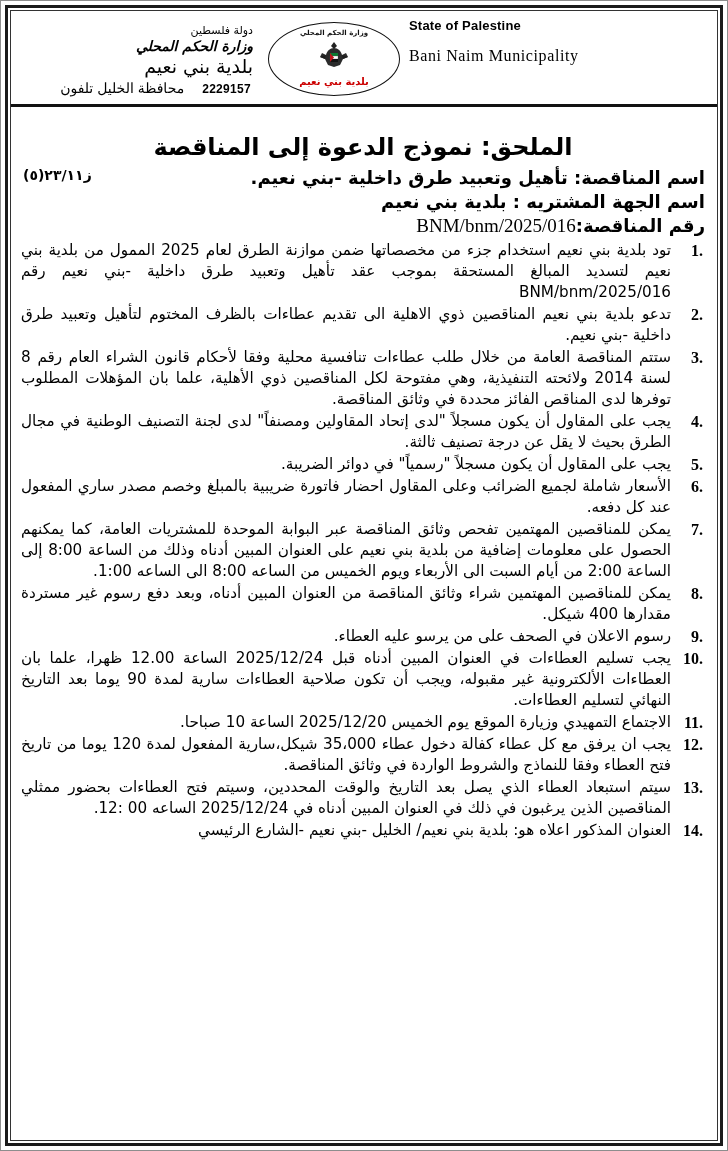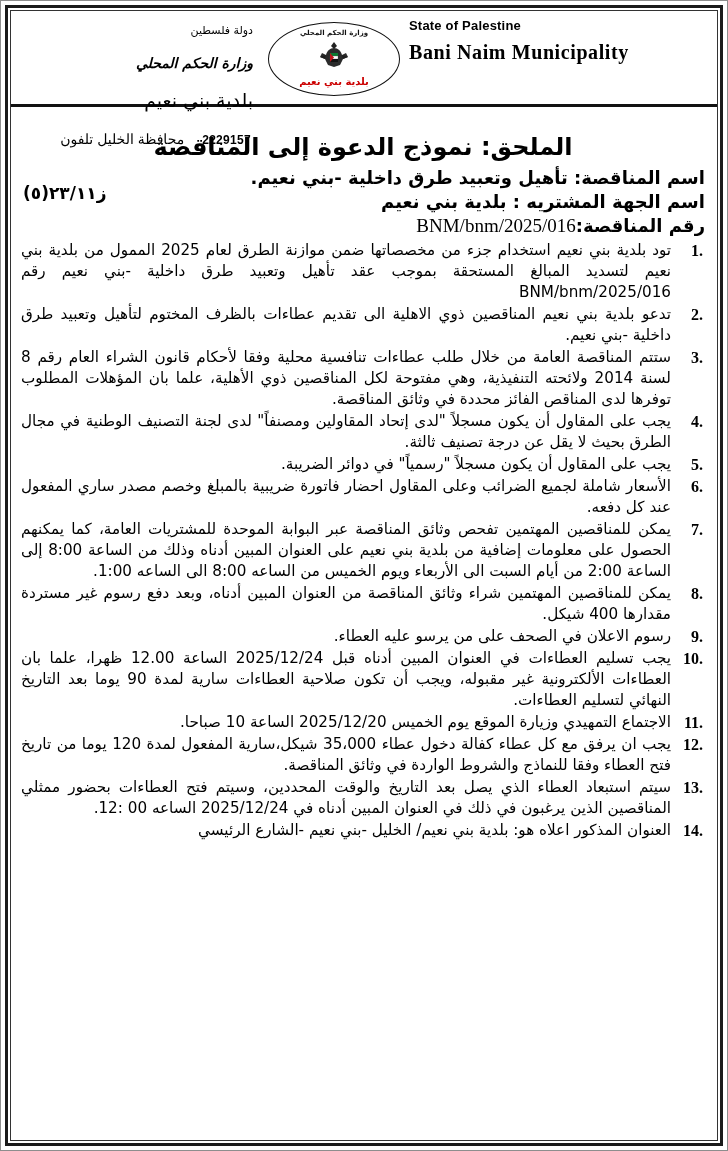--- a/index.html
+++ b/index.html
@@ -53,39 +53,39 @@
     height: 96px;
     border-bottom: 3px solid #111111;
   }
   .lh-en {
     flex: 0 0 300px;
     direction: ltr;
     text-align: left;
     display: flex;
     flex-direction: column;
     justify-content: flex-start;
-    gap: 8px;
+    gap: 14px;
     padding-top: 2px;
   }
   .lh-en .l1 {
     font-family: "Liberation Sans", sans-serif;
     font-weight: bold;
     font-size: 13px;
     letter-spacing: .2px;
   }
   .lh-en .l2 {
     font-family: "Liberation Serif", serif;
     font-weight: bold;
     font-size: 14px;
     letter-spacing: .1px;
   }
   .lh-en .l3 {
     font-family: "Liberation Serif", serif;
-    font-weight: bold;
-    font-size: 20px;
+    font-weight: normal;
+    font-size: 16px;
     letter-spacing: .6px;
     line-height: 1.15;
   }
   .lh-en .l4 {
     font-family: "Liberation Sans", sans-serif;
     font-weight: bold;
     font-size: 12.5px;
     letter-spacing: .1px;
   }
 
@@ -140,21 +140,21 @@
   }
 
   .lh-ar {
     flex: 1 1 auto;
     text-align: right;
     padding-left: 4px;
     padding-right: 6px;
     display: flex;
     flex-direction: column;
     justify-content: flex-start;
-    gap: 18px;
+    gap: 1px;
   }
   .lh-ar .a1 {
     font-family: "DejaVu Sans", sans-serif;
     font-size: 11px;
     padding-top: 8px;
     padding-left: 34px;
   }
   .lh-ar .a2 {
     font-family: "DejaVu Sans", sans-serif;
     font-size: 14px;
@@ -209,24 +209,24 @@
   .meta-block {
     position: relative;
     text-align: right;
     font-family: "DejaVu Sans", sans-serif;
     font-weight: bold;
     line-height: 1.32;
   }
   .ref-code {
     position: absolute;
     left: 2px;
-    top: 16px;
-    font-family: "DejaVu Sans", sans-serif;
-    font-weight: bold;
-    font-size: 17px;
+    top: 0px;
+    font-family: "DejaVu Sans", sans-serif;
+    font-weight: bold;
+    font-size: 14px;
     direction: rtl;
   }
   .meta-line {
     font-size: 18px;
     white-space: nowrap;
   }
   .meta-line .lat {
     font-family: "Liberation Serif", serif;
     font-weight: normal;
     direction: ltr;

